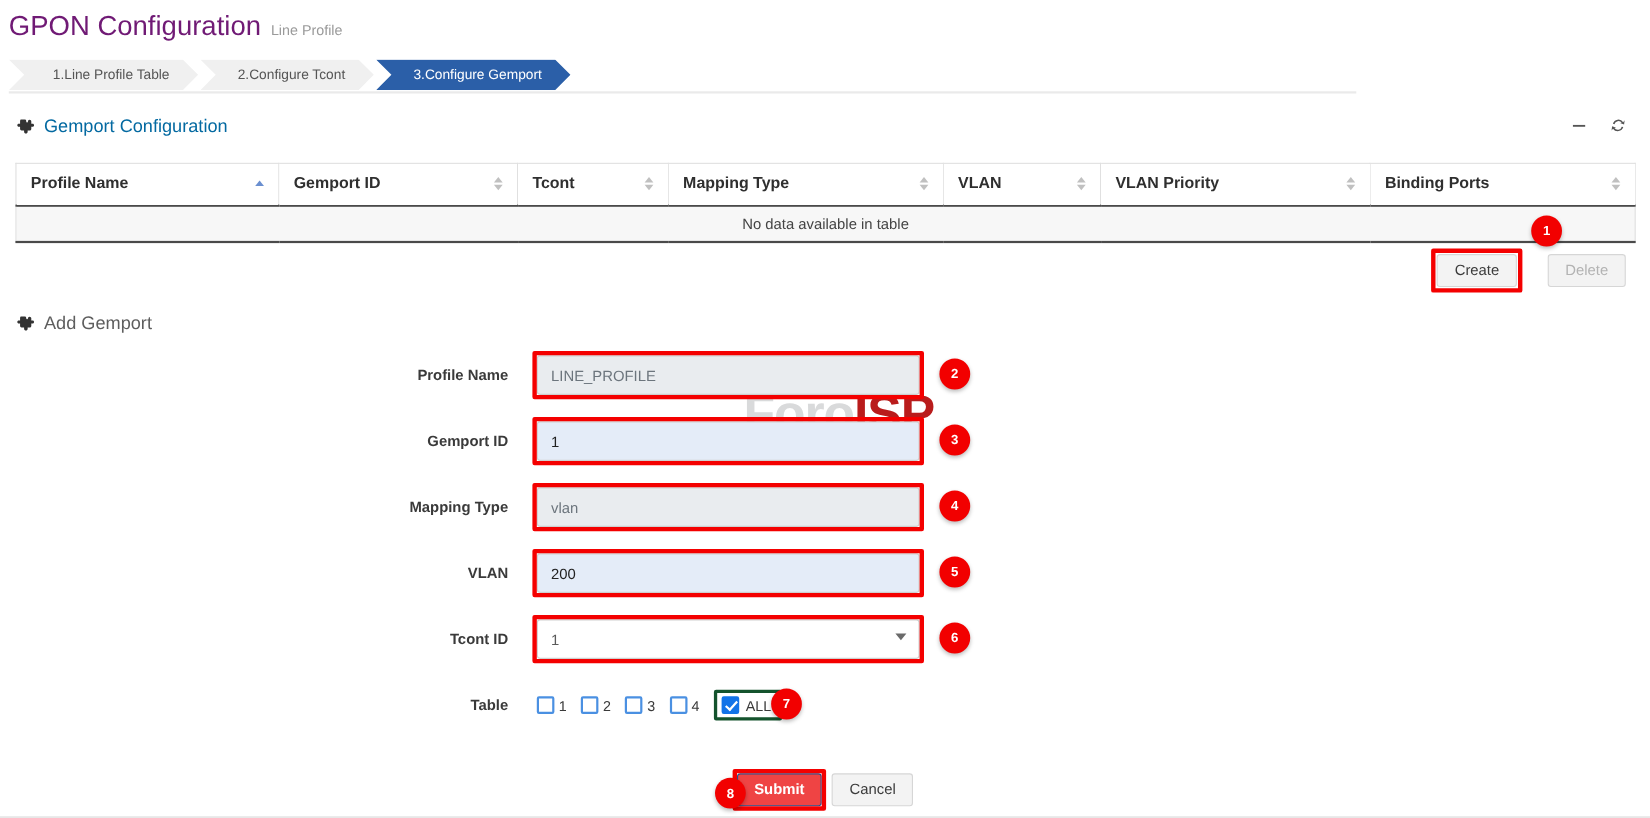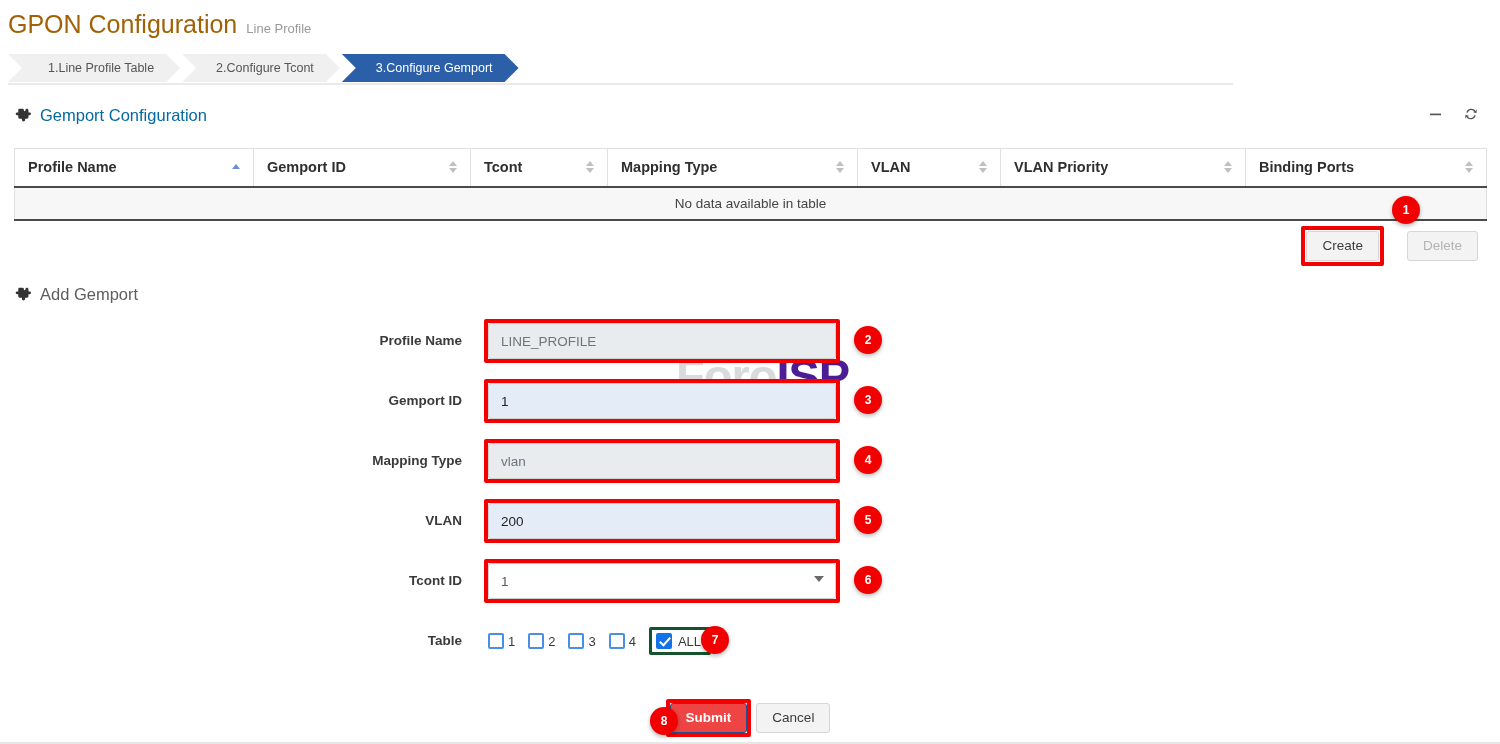--- a/index.html
+++ b/index.html
@@ -25,33 +25,33 @@
     position: absolute;
     left: 676px; top: 348px;
     font-size: 47px;
     font-weight: bold;
     letter-spacing: -1px;
     z-index: 1;
     pointer-events: none;
     user-select: none;
   }
   .watermark .wm-a { color: #d9dadb; }
-  .watermark .wm-b { color: #4c1d95; }
+  .watermark .wm-b { color: #b91c1c; }
 
   
   .page-title-row {
     position: absolute;
     left: 8px; top: 10px;
     display: flex;
     align-items: baseline;
     z-index: 3;
   }
   .page-title {
     font-size: 25px;
-    color: #a16207;
+    color: #701a75;
     font-weight: normal;
   }
   .page-subtitle {
     font-size: 13px;
     color: #9a9a9a;
     margin-left: 9px;
   }
 
   
   .steps {

